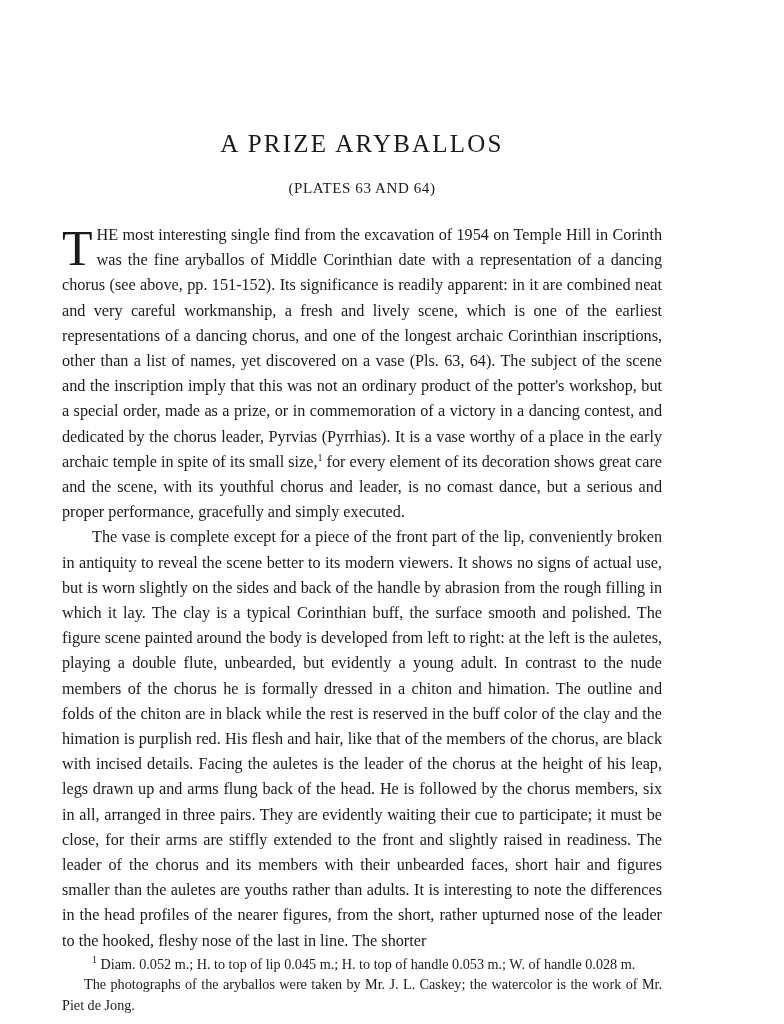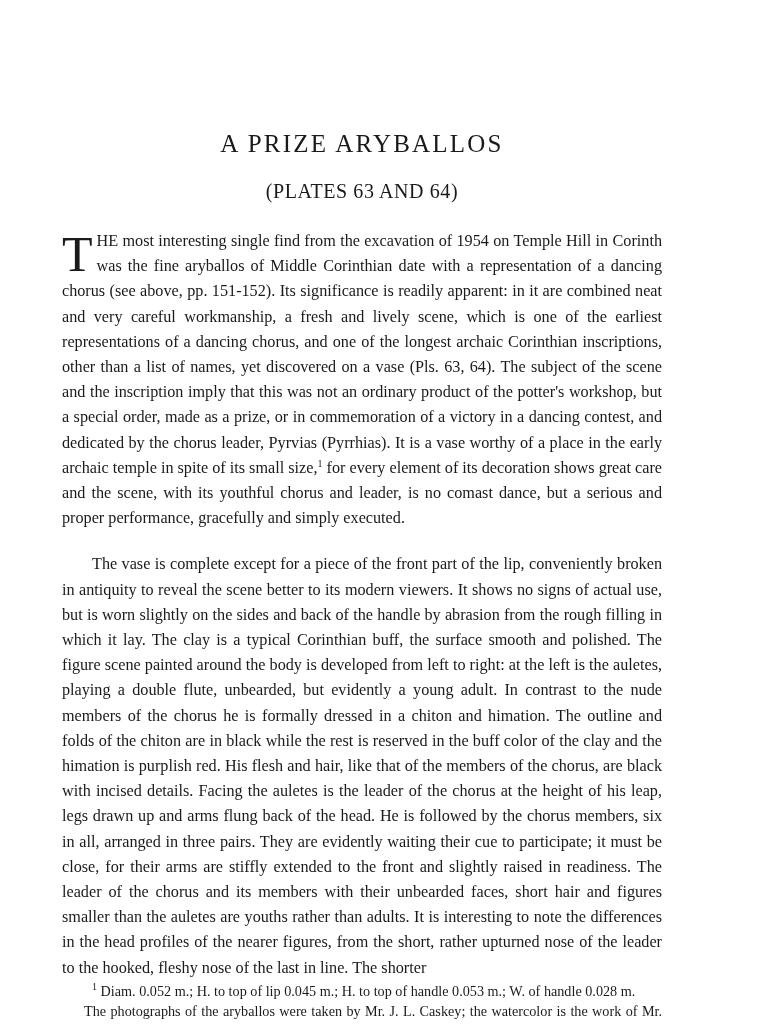--- a/index.html
+++ b/index.html
@@ -24,37 +24,36 @@
   .title {
     text-align: center;
     font-size: 25px;
     letter-spacing: 2.2px;
     font-weight: normal;
     margin: 0 0 22px 0;
     font-family: "Liberation Serif", serif;
   }
   .plates {
     text-align: center;
-    font-size: 20px;
+    font-size: 15px;
     letter-spacing: 0.6px;
     margin: 0 0 26px 0;
   }
   .body-text {
     font-size: 16.2px;
     line-height: 25.2px;
     text-align: justify;
     text-justify: inter-word;
     hyphens: manual;
   }
   p.para {
     margin: 0;
   }
   p.para + p.para {
     text-indent: 30px;
-    margin-top: 21px;
   }
   
   .dropcap-para {
     position: relative;
   }
   .dropcap {
     float: left;
     font-size: 50px;
     line-height: 42px;
     padding: 2px 4px 0 0;

